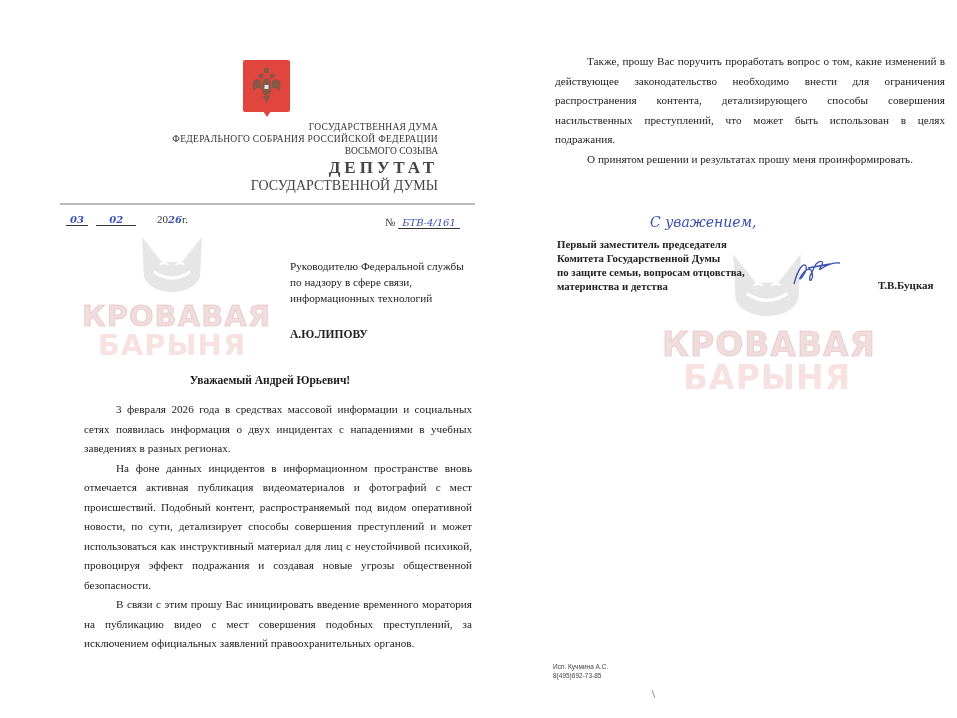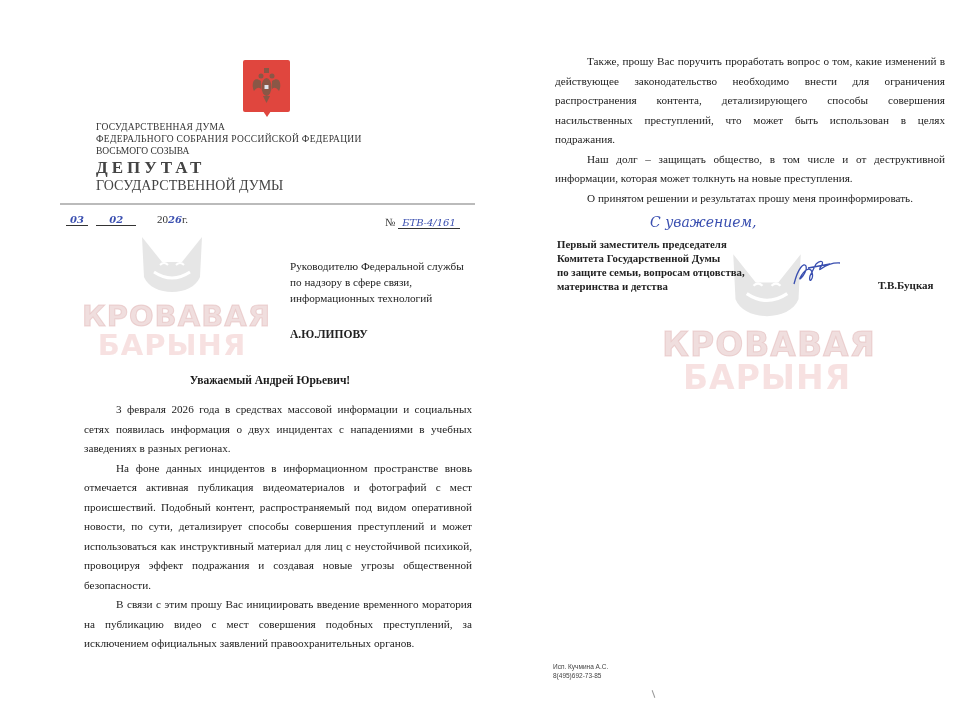--- a/index.html
+++ b/index.html
@@ -8,21 +8,21 @@
   .page { position:absolute; top:0; height:718px; }
   #page1 { left:0; width:480px; }
   #page2 { left:480px; width:477px; }
 
   .emblem { position:absolute; left:243px; top:60px; width:47px; height:52px; background:#e0463e;
             border-radius:2px; }
   .emblem::after { content:""; position:absolute; left:20px; bottom:-5px; border-left:4px solid transparent;
             border-right:4px solid transparent; border-top:6px solid #e0463e; }
   .emblem svg { position:absolute; left:6px; top:5px; }
 
-  .hdr { position:absolute; left:96px; width:330px; text-align:left; color:#333; }
+  .hdr { position:absolute; left:108px; width:330px; text-align:right; color:#333; }
   .hdr1 { top:122px; font-size:9.5px; letter-spacing:0.2px; }
   .hdr2 { top:134px; font-size:9.5px; letter-spacing:0.3px; }
   .hdr3 { top:146px; font-size:9.5px; }
   .hdr4 { top:158px; font-size:17px; font-weight:bold; letter-spacing:4px; color:#444; }
   .hdr5 { top:178px; font-size:14px; color:#444; }
   .rule { position:absolute; left:60px; top:203px; width:415px; height:2px; background:#bbb; }
 
   .date { position:absolute; left:66px; top:213px; font-size:11px; color:#333; }
   .date .hw { font-family:"DejaVu Serif", serif; font-style:italic; color:#3a4fb0; font-size:10px;font-weight:bold; }
   .uline { display:inline-block; border-bottom:1px solid #333; text-align:center; }
@@ -116,21 +116,20 @@
 <div class="body-text" id="p1body">
   <p>3 февраля 2026 года в средствах массовой информации и социальных сетях появилась информация о двух инцидентах с нападениями в учебных заведениях в разных регионах.</p>
   <p>На фоне данных инцидентов в информационном пространстве вновь отмечается активная публикация видеоматериалов и фотографий с мест происшествий. Подобный контент, распространяемый под видом оперативной новости, по сути, детализирует способы совершения преступлений и может использоваться как инструктивный материал для лиц с неустойчивой психикой, провоцируя эффект подражания и создавая новые угрозы общественной безопасности.</p>
   <p>В связи с этим прошу Вас инициировать введение временного моратория на публикацию видео с мест совершения подобных преступлений, за исключением официальных заявлений правоохранительных органов.</p>
 </div>
 
 <div class="page" id="page2"></div>
 
 <div class="body-text" id="p2body">
   <p>Также, прошу Вас поручить проработать вопрос о том, какие изменений в действующее законодательство необходимо внести для ограничения распространения контента, детализирующего способы совершения насильственных преступлений, что может быть использован в целях подражания.</p>
-  <p>Наш долг – защищать общество, в том числе и от деструктивной информации, которая может толкнуть на новые преступления.</p>
   <p>О принятом решении и результатах прошу меня проинформировать.</p>
 </div>
 
 <div id="wm2" class="wm">
   <svg class="fox" width="90" height="80" viewBox="0 0 80 70">
     <path d="M10 5 L30 30 L50 30 L70 5 L68 45 C60 65 20 65 12 45 Z" fill="#e6e6e6"></path>
     <path d="M22 40 Q40 52 58 40" stroke="#fff" stroke-width="3" fill="none"></path>
     <path d="M28 33 q4 -4 8 0 M44 33 q4 -4 8 0" stroke="#fff" stroke-width="2" fill="none"></path>
   </svg>
   <div class="wm-t1" style="font-size:33px">КРОВАВАЯ</div>

